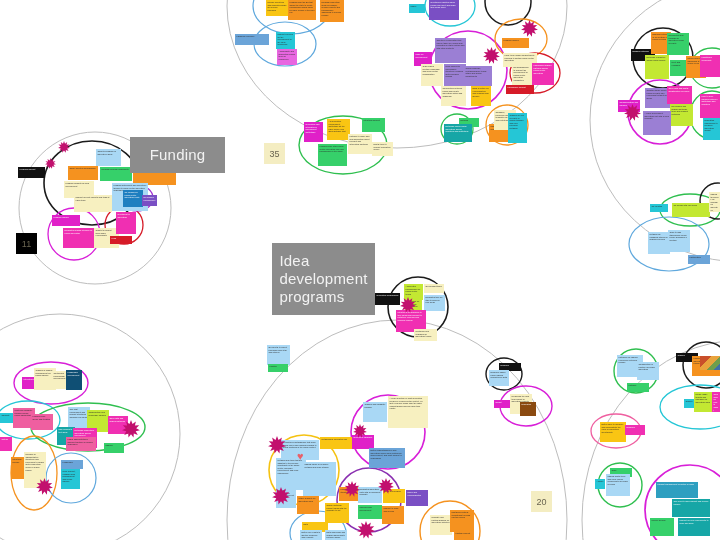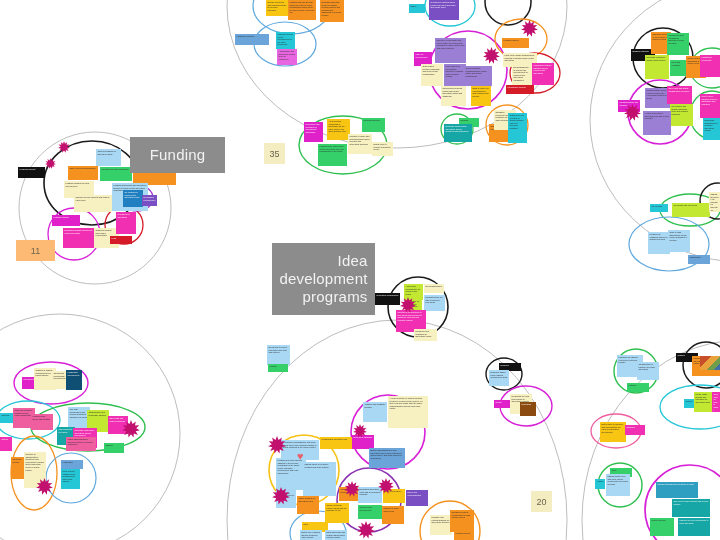--- a/index.html
+++ b/index.html
@@ -11,21 +11,21 @@
   }
   #canvas{position:absolute;inset:0;width:720px;height:540px;overflow:hidden;}
   svg.layer{position:absolute;left:0;top:0;width:720px;height:540px;overflow:visible;}
 
   
   .group-label{
     position:absolute;
     background:#8c8c8c;
     color:#f2f2f2;
     display:flex;align-items:center;justify-content:center;
-    text-align:right;
+    text-align:left;
     font-size:15px;
     line-height:1.22;
     letter-spacing:.2px;
     box-sizing:border-box;
     padding:0 10px;
     z-index:40;
   }
   
   .badge{
     position:absolute;
@@ -295,21 +295,21 @@
           <polygon points="9.0,0.0 10.5,4.0 13.9,1.4 12.9,5.6 17.2,5.3 14.2,8.3 17.9,10.3 13.7,11.2 15.8,14.9 11.8,13.4 11.5,17.6 9.0,14.2 6.5,17.6 6.2,13.4 2.2,14.9 4.3,11.2 0.1,10.3 3.8,8.3 0.8,5.3 5.1,5.6 4.1,1.4 7.5,4.0" fill="#c2106e"></polygon>
         </svg></div>
     </div>
   <div id="reactions-root">
       <div class="heart" style="left: 297px; top: 451px; color: rgb(232, 97, 106);">♥</div>
     </div>
   <div id="photos-root">
       <div class="photo" style="left: 700px; top: 356px; width: 20px; height: 14px;"></div>
     </div>
   <div id="badges-root">
-      <div class="badge" style="left: 16px; top: 240px; width: 39px; height: 21px; background: #fdba74; color: rgb(106, 101, 81);">11</div>
+      <div class="badge" style="left: 16px; top: 233px; width: 21px; height: 21px; background: #000000; color: rgb(106, 101, 81);">11</div>
       <div class="badge" style="left: 264px; top: 143px; width: 21px; height: 21px; background: rgb(244, 237, 194); color: rgb(106, 101, 81);">35</div>
       <div class="badge" style="left: 531px; top: 491px; width: 21px; height: 21px; background: rgb(244, 237, 194); color: rgb(106, 101, 81);">20</div>
     </div>
   <div id="labels-root">
       <div class="group-label" style="left: 130px; top: 137px; width: 95px; height: 36px; background: rgb(140, 140, 140); color: rgb(242, 242, 242); font-size: 15px; white-space: pre-line;">Funding</div>
       <div class="group-label" style="left: 272px; top: 243px; width: 103px; height: 72px; background: rgb(140, 140, 140); color: rgb(242, 242, 242); font-size: 15px; white-space: pre-line;">Idea
 development
 programs</div>
     </div>
 </div>

